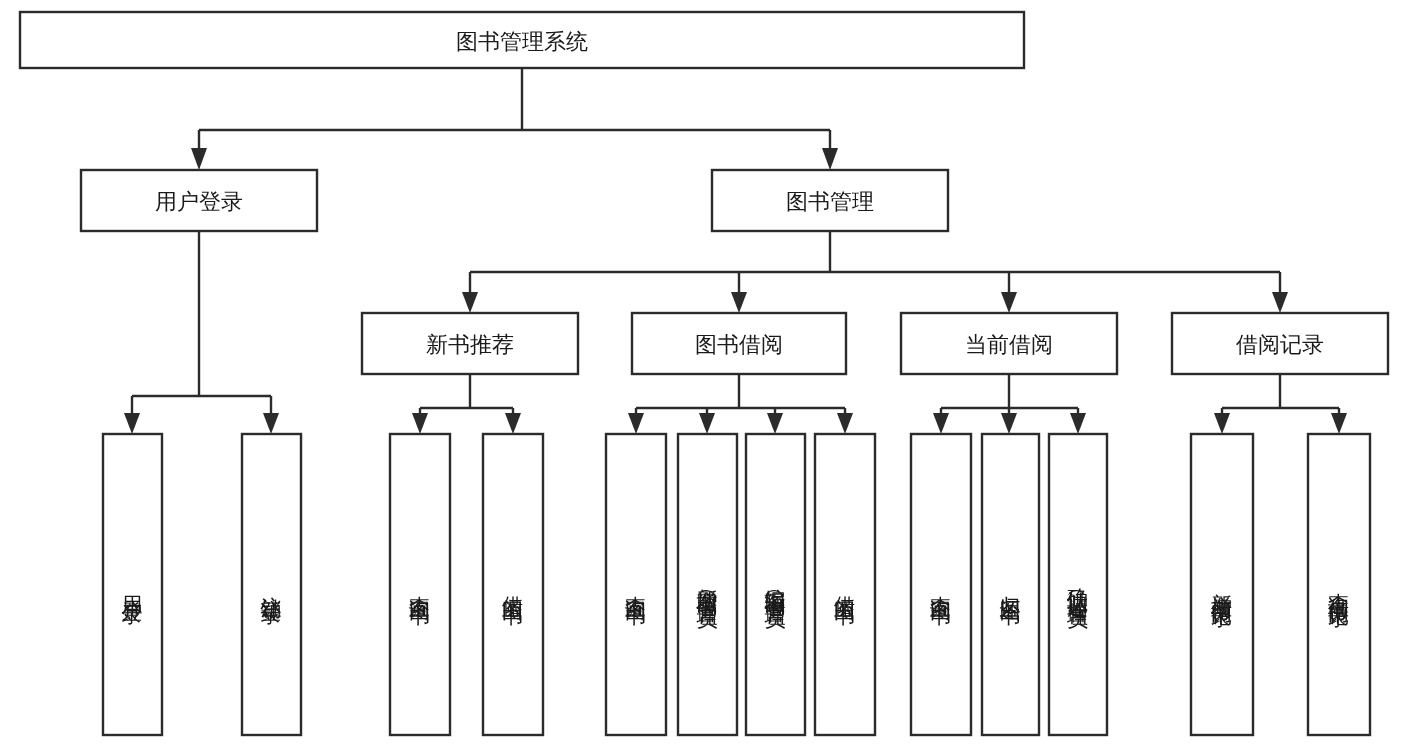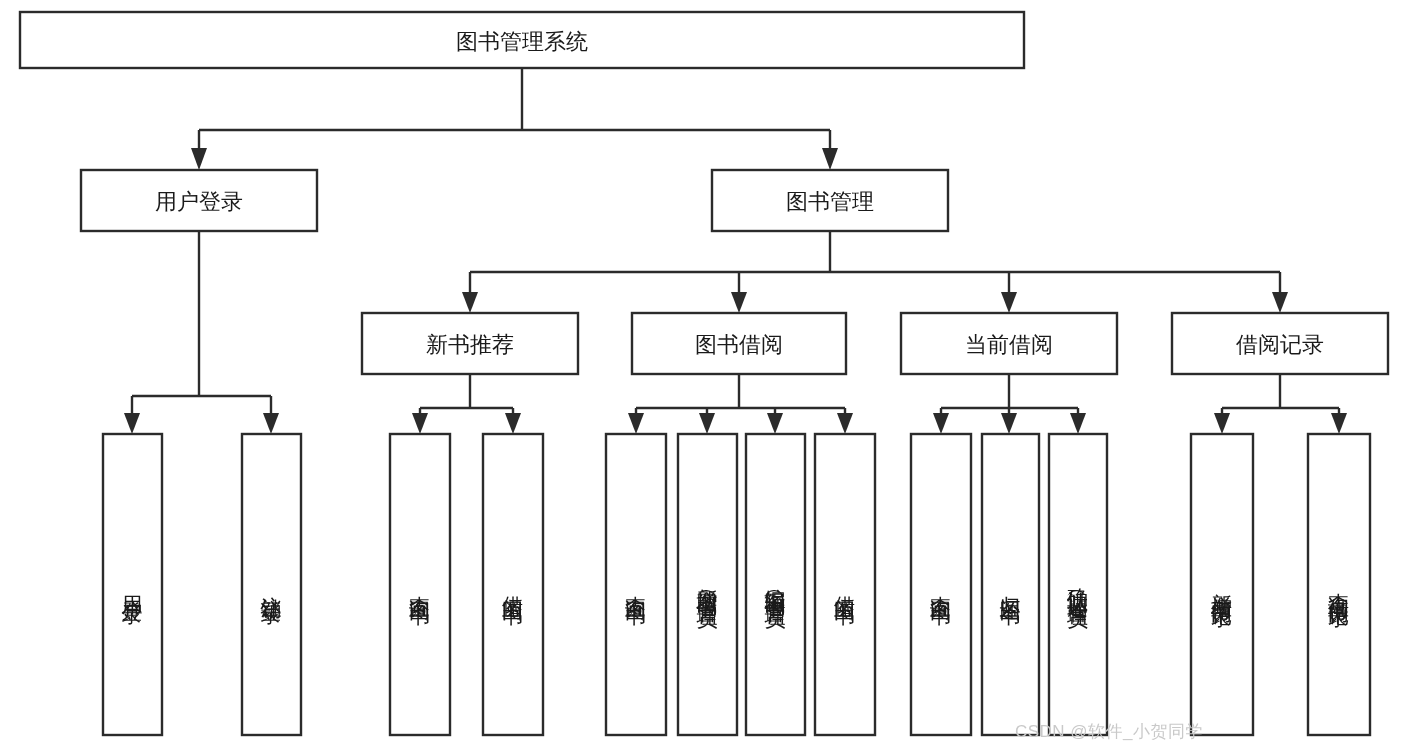--- a/index.html
+++ b/index.html
@@ -208,15 +208,14 @@
   <div class="node-label-v" style="left:606px; top:434px; width:60px; height:301px;">查询图书</div>
   <div class="node-label-v" style="left:678px; top:434px; width:59px; height:301px;">新增图书（管理员）</div>
   <div class="node-label-v" style="left:746px; top:434px; width:59px; height:301px;">编辑图书（管理员）</div>
   <div class="node-label-v" style="left:815px; top:434px; width:60px; height:301px;">借阅图书</div>
   <div class="node-label-v" style="left:911px; top:434px; width:60px; height:301px;">查询图书</div>
   <div class="node-label-v" style="left:982px; top:434px; width:57px; height:301px;">归还图书</div>
   <div class="node-label-v" style="left:1049px; top:434px; width:58px; height:301px;">确认归还（管理员）</div>
   <div class="node-label-v" style="left:1191px; top:434px; width:62px; height:301px;">新增借阅记录</div>
   <div class="node-label-v" style="left:1308px; top:434px; width:62px; height:301px;">查询借阅记录</div>
 
-  <div class="watermark">CSDN @软件_小贺同学</div>
 
 </div>
 
 </body></html>

